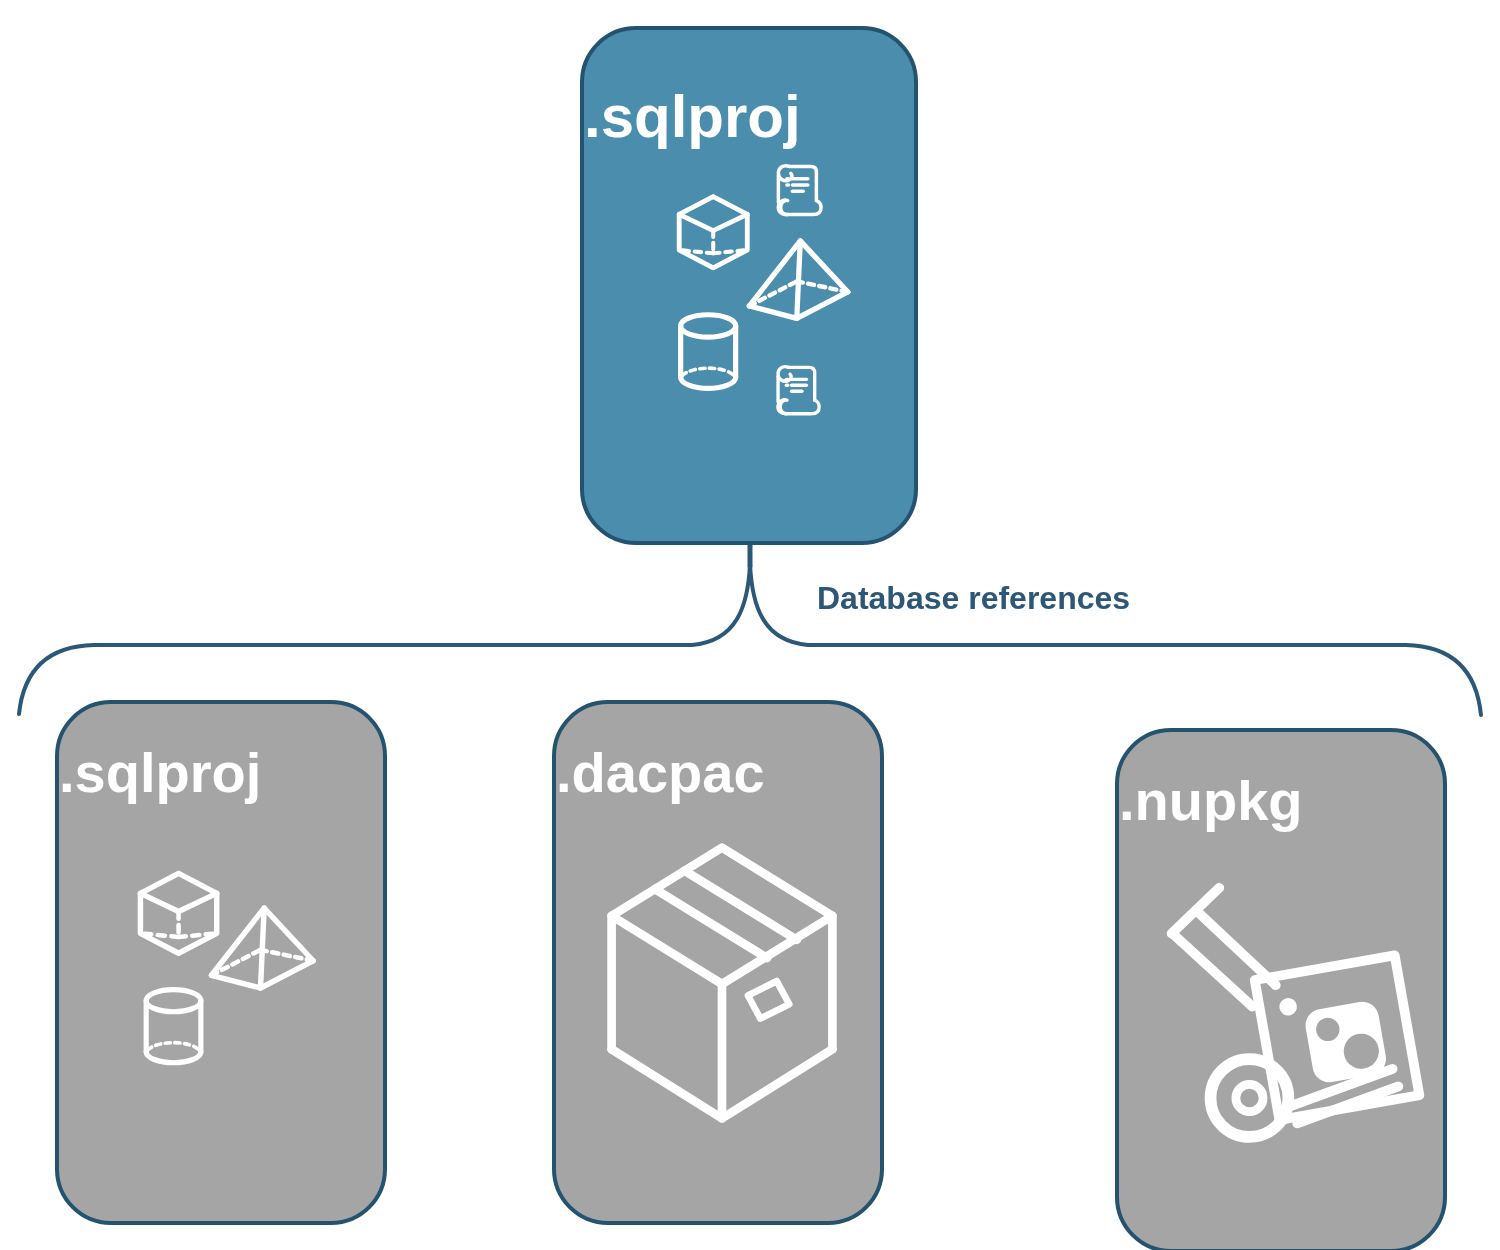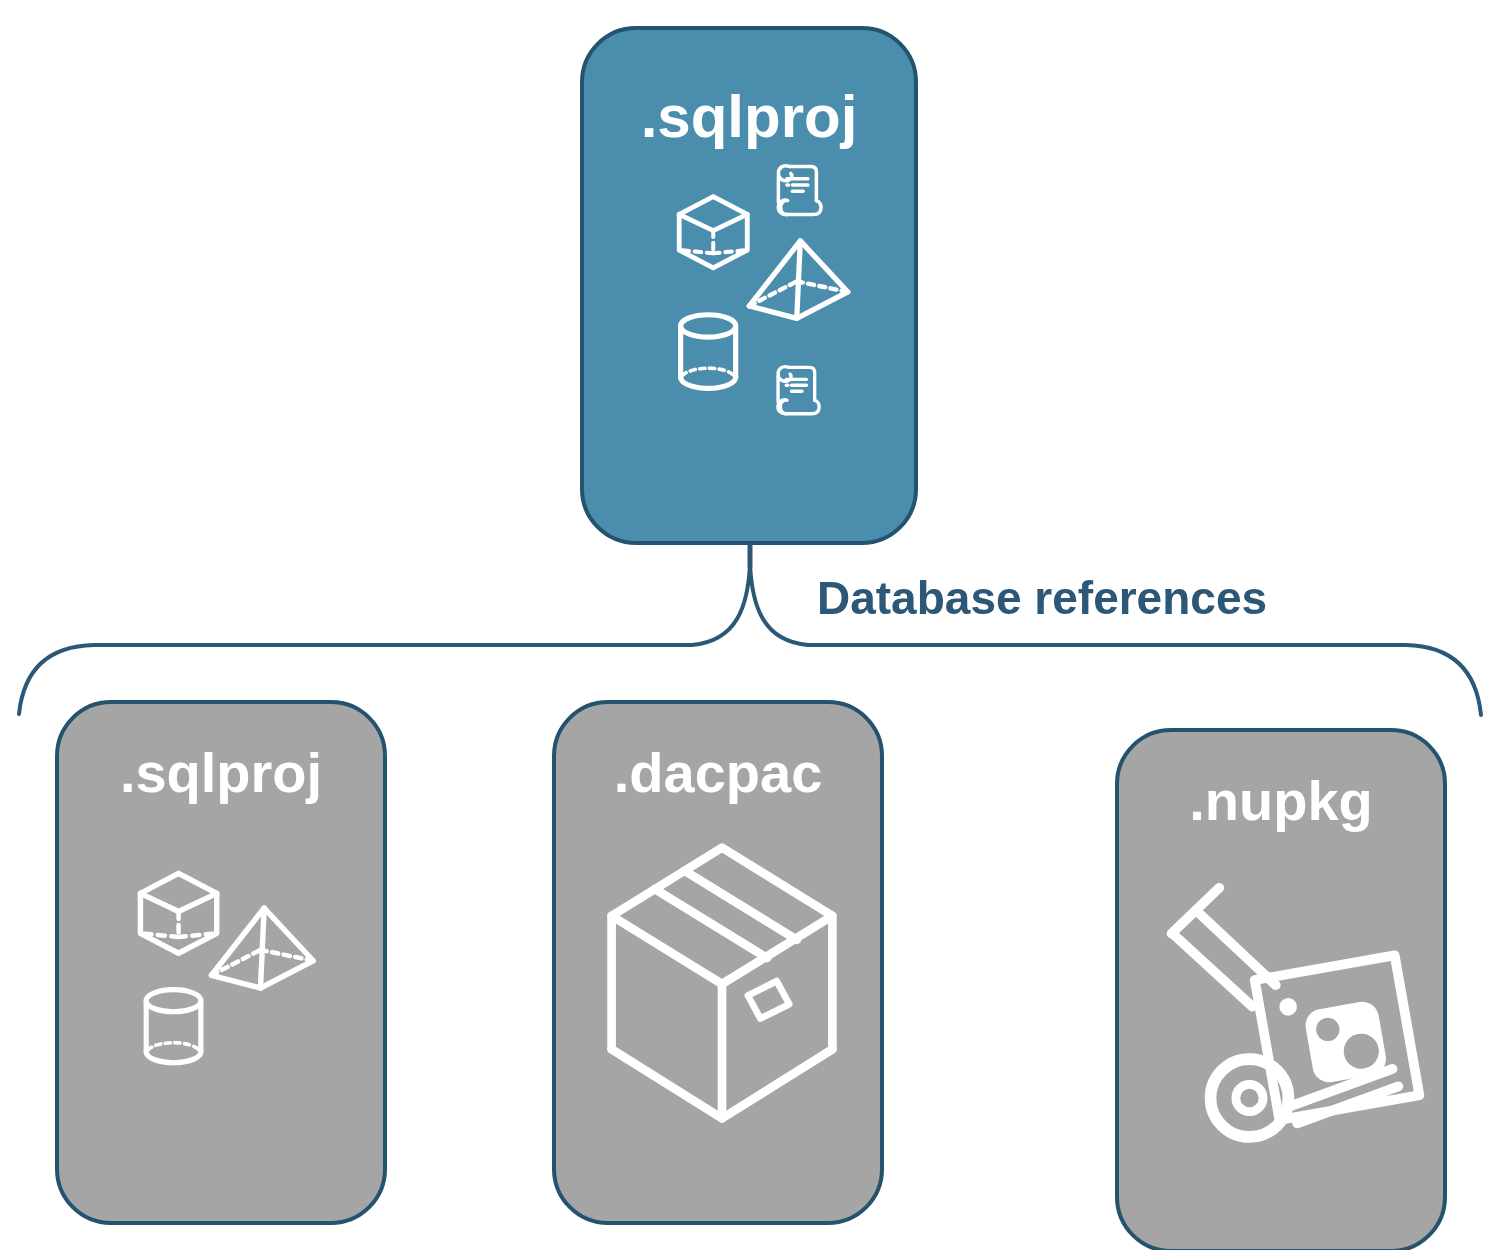--- a/index.html
+++ b/index.html
@@ -17,30 +17,30 @@
   .card{
     position:absolute;box-sizing:border-box;
     border:4px solid var(--navy);border-radius:56px;
   }
   .card.root{background:var(--teal);left:580px;top:26px;width:338px;height:519px;}
   .card.child{background:var(--gray);top:700px;width:332px;height:525px;}
   .card.child.c0{left:55px;}
   .card.child.c1{left:552px;}
   .card.child.c2{left:1115px;margin-top:28px;}
   .card-title{
-    position:absolute;left:0;right:0;text-align:center;
+    position:absolute;left:0;right:0;text-align:left;
     color:#ffffff;font-weight:bold;letter-spacing:0px;
   }
   .card.root .card-title{top:52px;font-size:60px;}
   .card.child .card-title{top:36px;font-size:56px;}
   .icon-cluster{position:absolute;}
   .brace-layer{position:absolute;left:0;top:0;pointer-events:none;}
   .connector-label{
     position:absolute;left:817px;top:572px;width:560px;
-    font-size:46px;line-height:52px;font-weight:800;color:var(--label);
+    font-size:32px;line-height:52px;font-weight:800;color:var(--label);
     letter-spacing:0px;white-space:nowrap;
   }
 </style>
 </head>
 <body>
 
 <div class="canvas">
 
   <svg width="0" height="0" style="position:absolute" aria-hidden="true">
     <defs>

